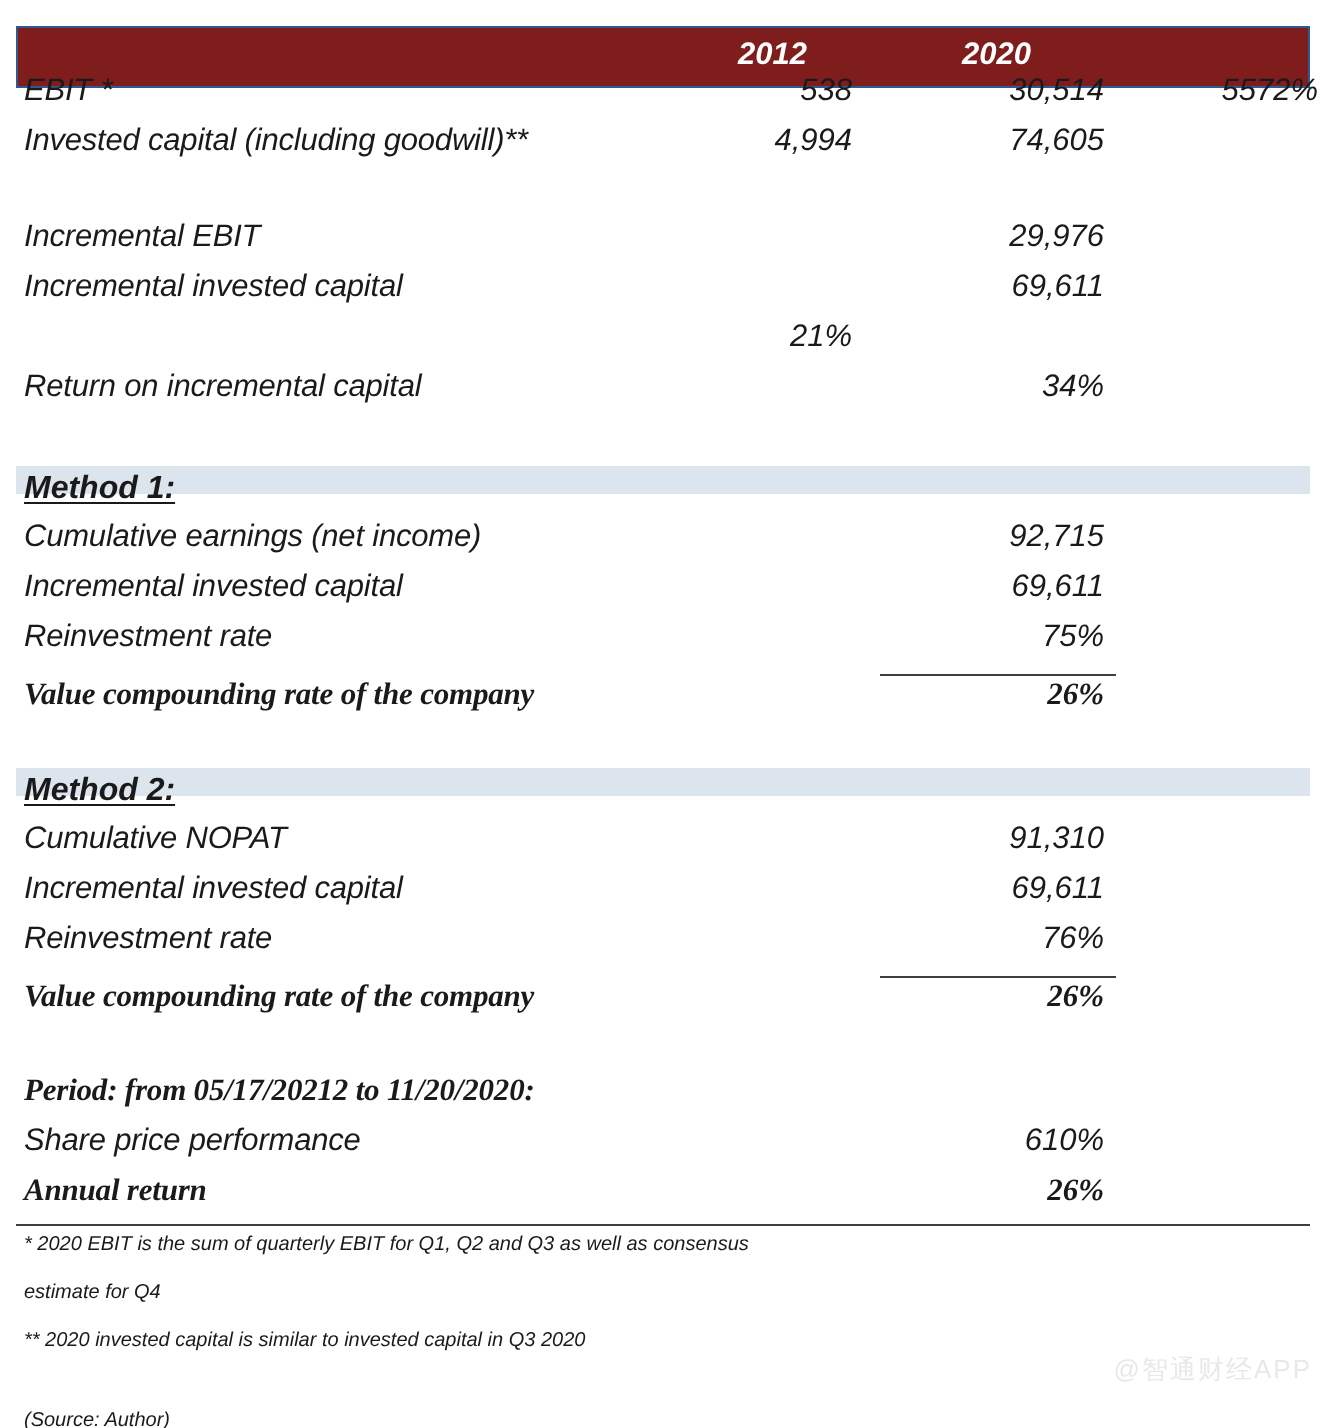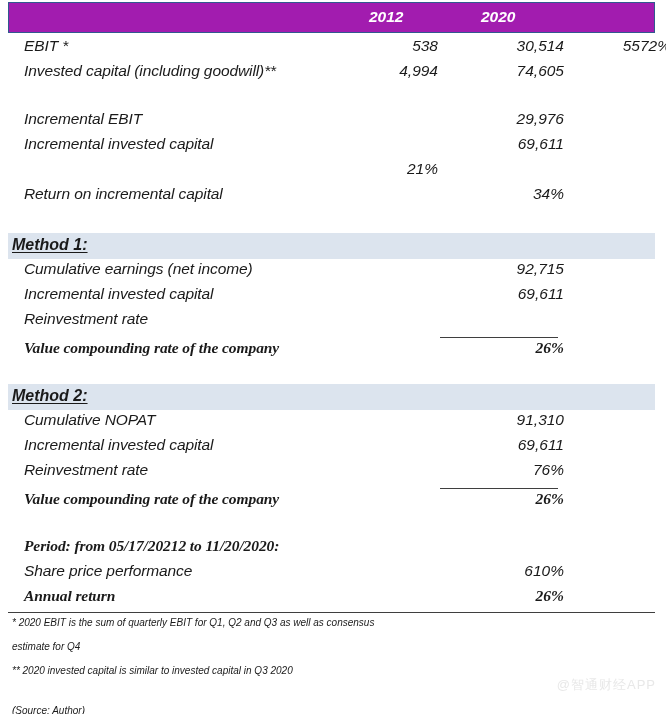--- a/index.html
+++ b/index.html
@@ -23,21 +23,21 @@
     height: 714px;
   }
 
   
   .row {
     position: relative;
     display: grid;
     grid-template-columns: 360px 62px 126px 107px;
     align-items: baseline;
     box-sizing: border-box;
-    padding-left: 24px;
+    padding-left: 12px;
     height: 25px;
   }
   .row .label {
     font-style: italic;
     font-size: 15.5px;
     letter-spacing: -0.1px;
     white-space: nowrap;
   }
   .row .num {
     font-style: italic;
@@ -49,44 +49,44 @@
   .row.bold .label,
   .row.bold .num {
     font-weight: bold;
     font-family: Liberation Serif, serif;
   }
 
   
   .headbar {
     position: absolute;
     left: 8px;
-    top: 2px;
+    top: 13px;
     width: 647px;
     height: 31px;
-    background: #a21caf;
+    background: #7f1d1d;
     border: 1px solid #31598f;
     box-sizing: border-box;
   }
   .headbar .hcell {
     position: absolute;
     top: 5px;
     color: #ffffff;
     font-style: italic;
     font-weight: bold;
     font-size: 15.5px;
   }
   .headbar .hcell.c1 { left: 360px; }
   .headbar .hcell.c2 { left: 472px; }
 
   
   .band {
     position: absolute;
     left: 8px;
     width: 647px;
-    height: 26px;
+    height: 14px;
     background: #dce4ee;
   }
   .band .btitle {
     position: absolute;
     left: 4px;
     top: 3px;
     font-style: italic;
     font-weight: bold;
     font-size: 16px;
     text-decoration: underline;
@@ -194,20 +194,21 @@
     </div>
     <div class="row">
       <span class="label">Incremental invested capital</span>
       <span class="num"></span>
       <span class="num">69,611</span>
       <span class="num"></span>
     </div>
     <div class="row">
       <span class="label">Reinvestment rate</span>
       <span class="num"></span>
+      <span class="num">75%</span>
       <span class="num"></span>
     </div>
   </div>
   <div class="rule-short" style="top:337px;"></div>
   <div class="blk" style="top:339px;">
     <div class="row bold">
       <span class="label">Value compounding rate of the company</span>
       <span class="num"></span>
       <span class="num">26%</span>
       <span class="num"></span>

